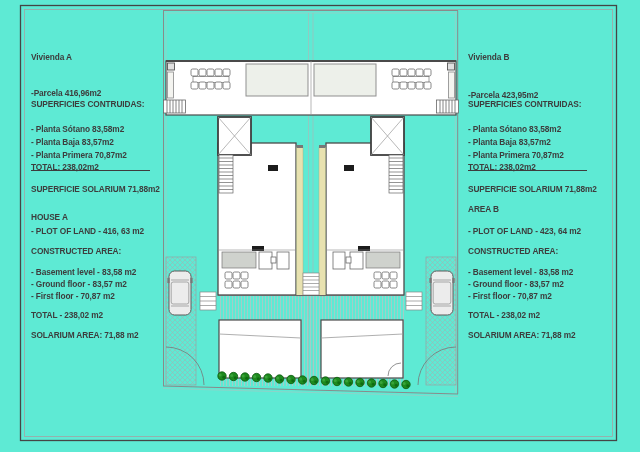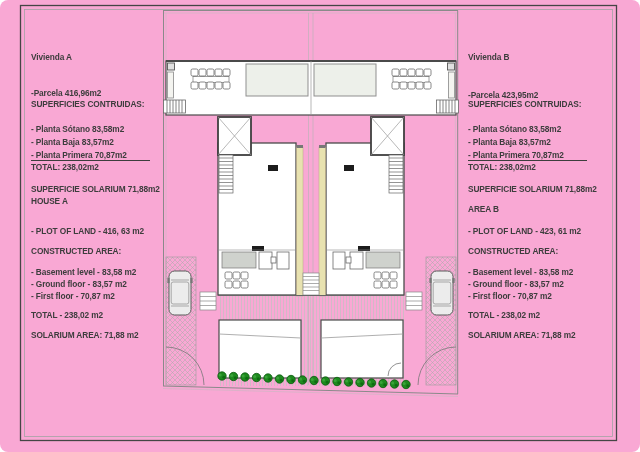--- a/index.html
+++ b/index.html
@@ -1,29 +1,28 @@
 <!DOCTYPE html>
 <html><head>
 <meta charset="utf-8">
 <style>
   html,body{margin:0;padding:0;background:#ffffff;}
   .page{
-    position:relative;width:640px;height:452px;background:#f9a8d4;overflow:hidden;
+    position:relative;width:640px;height:452px;background:#5eead4;overflow:hidden;
     font-family:"Liberation Sans",sans-serif;
-    border-radius:8px;
   }
   .page svg{position:absolute;left:0;top:0;}
   .panel{position:absolute;top:0;height:452px;width:150px;}
   .panel-a{left:31px;}
   .panel-b{left:468px;}
   .ln{
     position:absolute;left:0;white-space:nowrap;
     font-size:8.3px;font-weight:700;color:#3d3d3d;letter-spacing:-0.1px;line-height:10px;
   }
-  .ln.u{width:119px;border-bottom:1.2px solid #3d3d3d;padding-bottom:0;}
+  .ln.u{width:119px;border-bottom:1.2px solid #3d3d3d;padding-bottom:10px;}
 </style>
 </head>
 <body>
 
 <div class="page">
 
   <svg width="640" height="452" viewBox="0 0 640 452">
     <defs>
       <pattern id="hatchV" width="3" height="8" patternUnits="userSpaceOnUse">
         <line x1="1.5" y1="0" x2="1.5" y2="8" stroke="#c2c2c2" stroke-width="0.7"></line>
@@ -276,41 +275,41 @@
 
   <div class="panel panel-a">
     <div class="ln" style="top:52px">Vivienda A</div>
     <div class="ln" style="top:88px">-Parcela 416,96m2</div>
     <div class="ln" style="top:99px">SUPERFICIES CONTRUIDAS:</div>
     <div class="ln" style="top:124px">- Planta Sótano 83,58m2</div>
     <div class="ln" style="top:137px">- Planta Baja 83,57m2</div>
     <div class="ln u" style="top:150px">- Planta Primera 70,87m2</div>
     <div class="ln" style="top:162px">TOTAL: 238,02m2</div>
     <div class="ln" style="top:184px">SUPERFICIE SOLARIUM 71,88m2</div>
-    <div class="ln" style="top:196px">HOUSE A</div>
+    <div class="ln" style="top:212px">HOUSE A</div>
     <div class="ln" style="top:226px">- PLOT OF LAND - 416, 63 m2</div>
     <div class="ln" style="top:246px">CONSTRUCTED AREA:</div>
     <div class="ln" style="top:267px">- Basement level - 83,58 m2</div>
     <div class="ln" style="top:279px">- Ground floor - 83,57 m2</div>
     <div class="ln" style="top:291px">- First floor - 70,87 m2</div>
     <div class="ln" style="top:310px">TOTAL - 238,02 m2</div>
     <div class="ln" style="top:330px">SOLARIUM AREA: 71,88 m2</div>
   </div>
 
   <div class="panel panel-b">
     <div class="ln" style="top:52px">Vivienda B</div>
     <div class="ln" style="top:90px">-Parcela 423,95m2</div>
     <div class="ln" style="top:99px">SUPERFICIES CONTRUIDAS:</div>
     <div class="ln" style="top:124px">- Planta Sótano 83,58m2</div>
     <div class="ln" style="top:137px">- Planta Baja 83,57m2</div>
     <div class="ln u" style="top:150px">- Planta Primera 70,87m2</div>
     <div class="ln" style="top:162px">TOTAL: 238,02m2</div>
     <div class="ln" style="top:184px">SUPERFICIE SOLARIUM 71,88m2</div>
     <div class="ln" style="top:204px">AREA B</div>
-    <div class="ln" style="top:226px">- PLOT OF LAND - 423, 61 m2</div>
+    <div class="ln" style="top:226px">- PLOT OF LAND - 423, 64 m2</div>
     <div class="ln" style="top:246px">CONSTRUCTED AREA:</div>
     <div class="ln" style="top:267px">- Basement level - 83,58 m2</div>
     <div class="ln" style="top:279px">- Ground floor - 83,57 m2</div>
     <div class="ln" style="top:291px">- First floor - 70,87 m2</div>
     <div class="ln" style="top:310px">TOTAL - 238,02 m2</div>
     <div class="ln" style="top:330px">SOLARIUM AREA: 71,88 m2</div>
   </div>
 
 </div>
 

